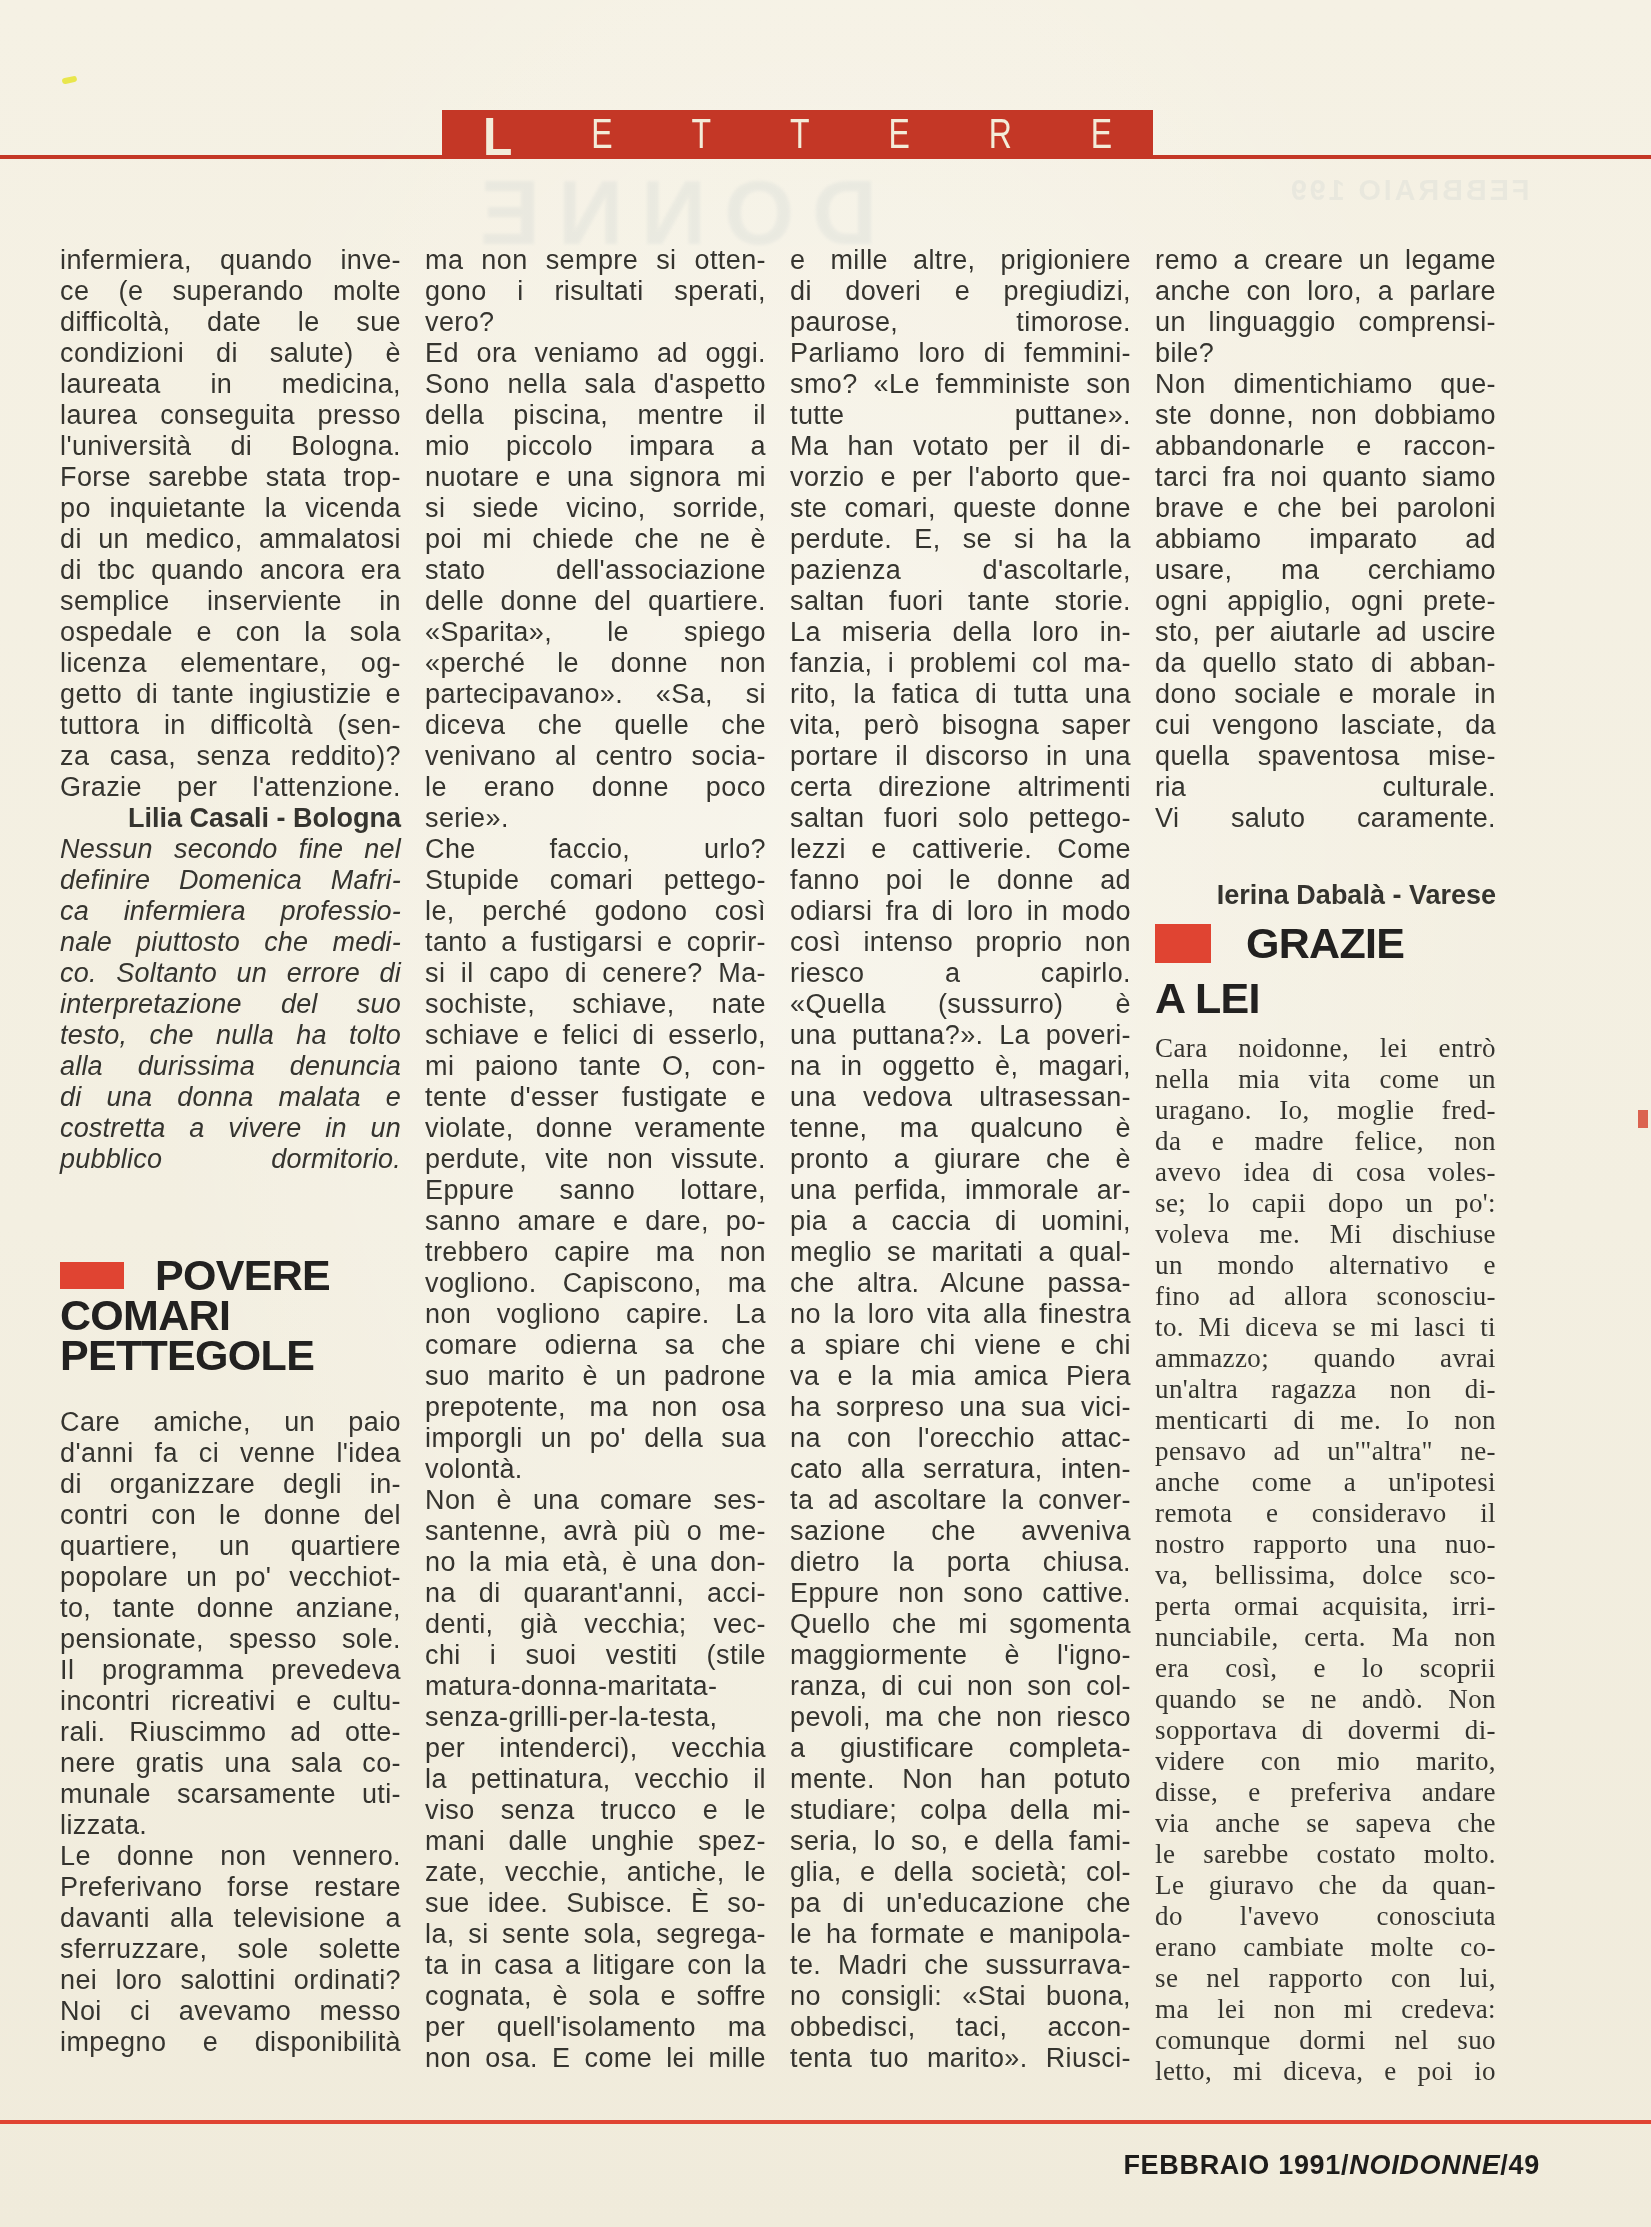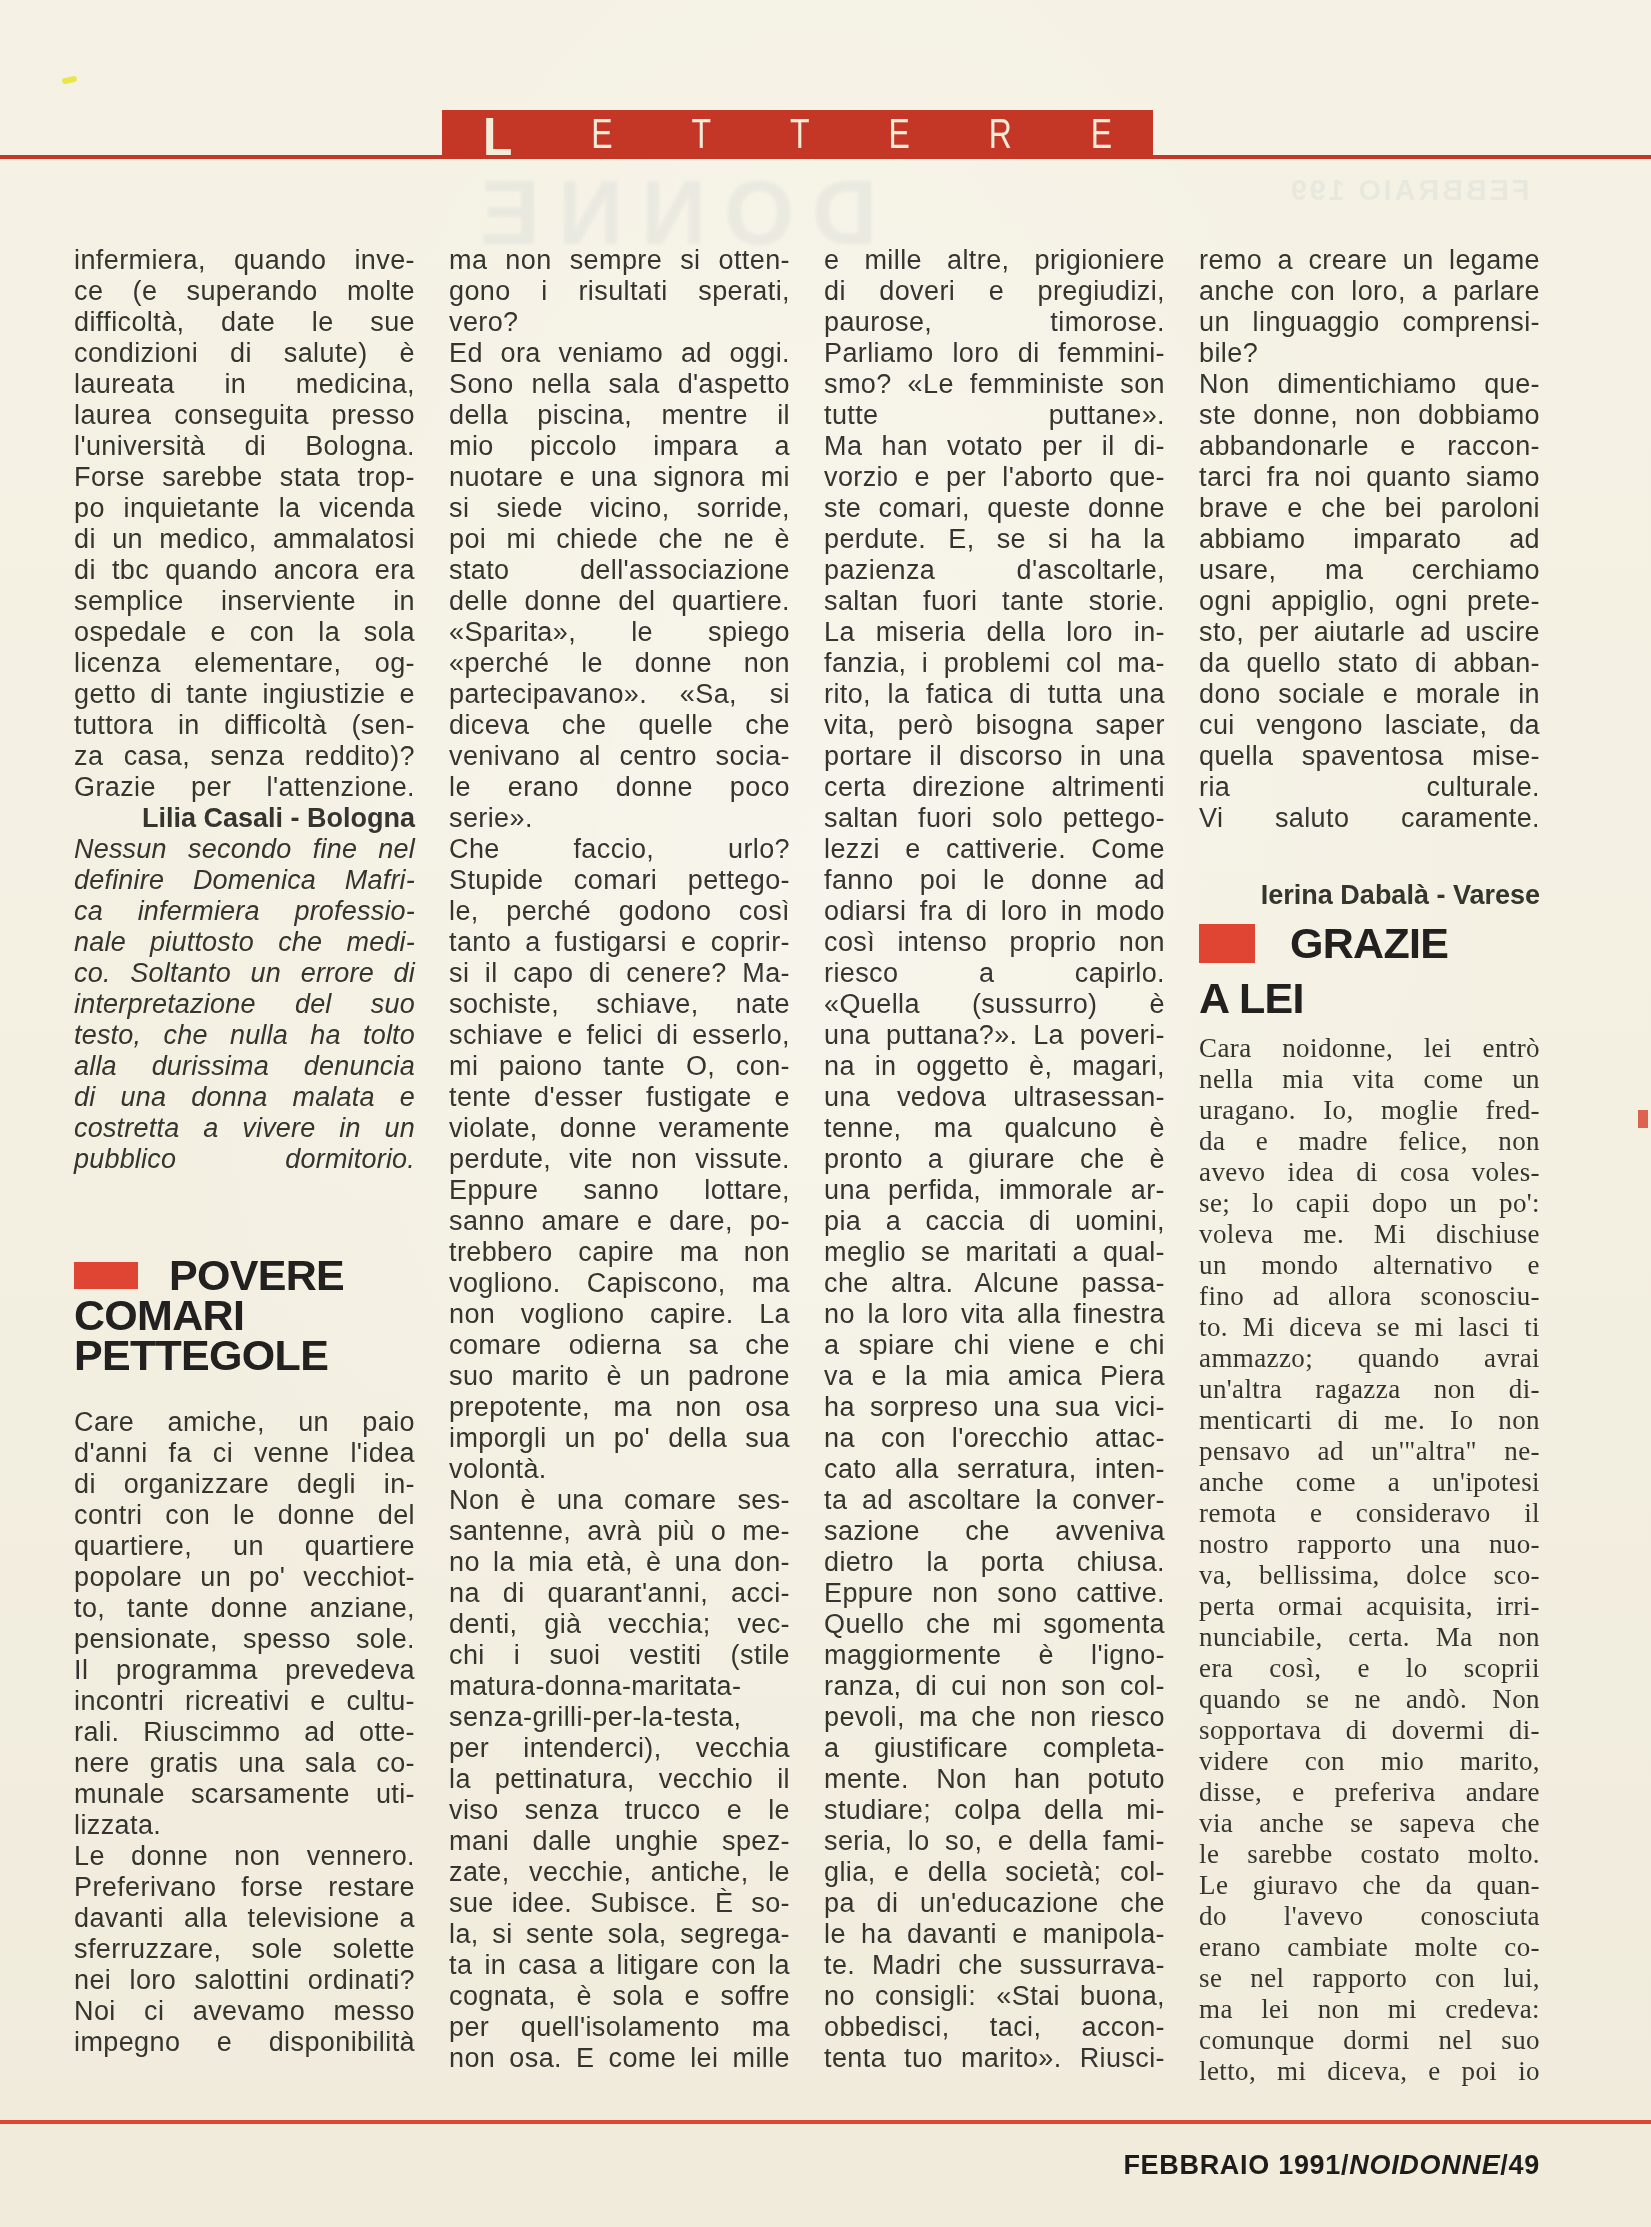--- a/index.html
+++ b/index.html
@@ -21,21 +21,21 @@
   .banner .ch{color:#f3ecd9;font-size:32px;font-weight:500;transform:scaleY(1.30);line-height:1;}
   .banner .ch.first{font-size:48px;font-weight:700;transform:scaleY(1.12);margin-bottom:-5.6px;}
   
   .ghost{position:absolute;color:#7d97a6;transform:scaleX(-1);filter:blur(1.4px);font-weight:800;pointer-events:none;}
   .ghost.g1{left:462px;top:162px;font-size:90px;letter-spacing:18px;opacity:.09;}
   .ghost.g2{left:1288px;top:174px;font-size:29px;letter-spacing:2.8px;opacity:.09;filter:blur(0.7px);}
   
   .speck{position:absolute;left:62px;top:77px;width:15.4px;height:6.3px;background:#e6e431;border-radius:3.5px;transform:rotate(-12deg);opacity:.85;}
   .edge-mark{position:absolute;left:1638px;top:1110px;width:9.8px;height:18px;background:#d5402c;opacity:.8;}
   
-  .cols{position:absolute;left:74px;top:245px;display:grid;grid-template-columns:repeat(4,341px);column-gap:34px;align-items:start;}
+  .cols{position:absolute;left:60px;top:245px;display:grid;grid-template-columns:repeat(4,341px);column-gap:24px;align-items:start;}
   .column{width:341px;}
   .line{font-size:27px;line-height:31px;letter-spacing:0.4px;text-align:justify;text-align-last:justify;white-space:normal;}
   .note .line{font-style:italic;letter-spacing:0.2px;}
   .sig{font-size:27px;line-height:31px;font-weight:700;text-align:right;margin-top:0;}
   .headline{color:var(--head);font-weight:700;}
   .hl-line{display:flex;align-items:center;}
   .c0 .headline{font-size:43px;line-height:40px;letter-spacing:-0.7px;}
   .c3 .headline{font-size:43px;line-height:55px;letter-spacing:-0.7px;}
   .hl-block{background:var(--accent2);flex:none;}
   .c0 .hl-block{width:64px;height:27px;margin-right:31px;}
@@ -257,21 +257,21 @@
           <div class="line">Quello che mi sgomenta</div>
           <div class="line">maggiormente è l'igno-</div>
           <div class="line">ranza, di cui non son col-</div>
           <div class="line">pevoli, ma che non riesco</div>
           <div class="line">a giustificare completa-</div>
           <div class="line">mente. Non han potuto</div>
           <div class="line">studiare; colpa della mi-</div>
           <div class="line">seria, lo so, e della fami-</div>
           <div class="line">glia, e della società; col-</div>
           <div class="line">pa di un'educazione che</div>
-          <div class="line">le ha davanti e manipola-</div>
+          <div class="line">le ha formate e manipola-</div>
           <div class="line">te. Madri che sussurrava-</div>
           <div class="line">no consigli: «Stai buona,</div>
           <div class="line">obbedisci, taci, accon-</div>
           <div class="line">tenta tuo marito». Riusci-</div>
         </div>
       </div>
       <div class="column c3">
         <div class="blk body">
           <div class="line">remo a creare un legame</div>
           <div class="line">anche con loro, a parlare</div>

